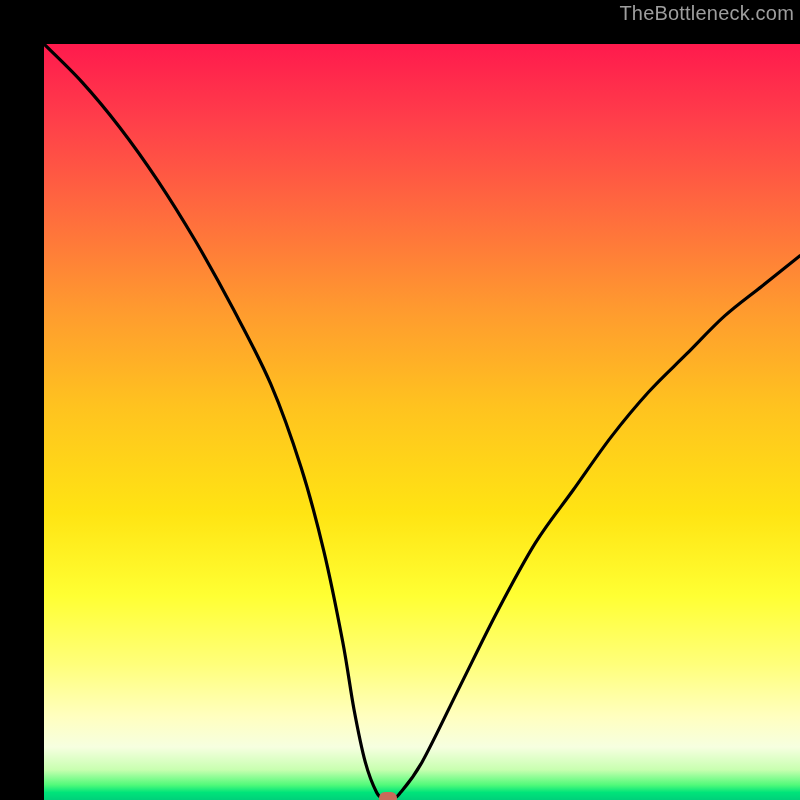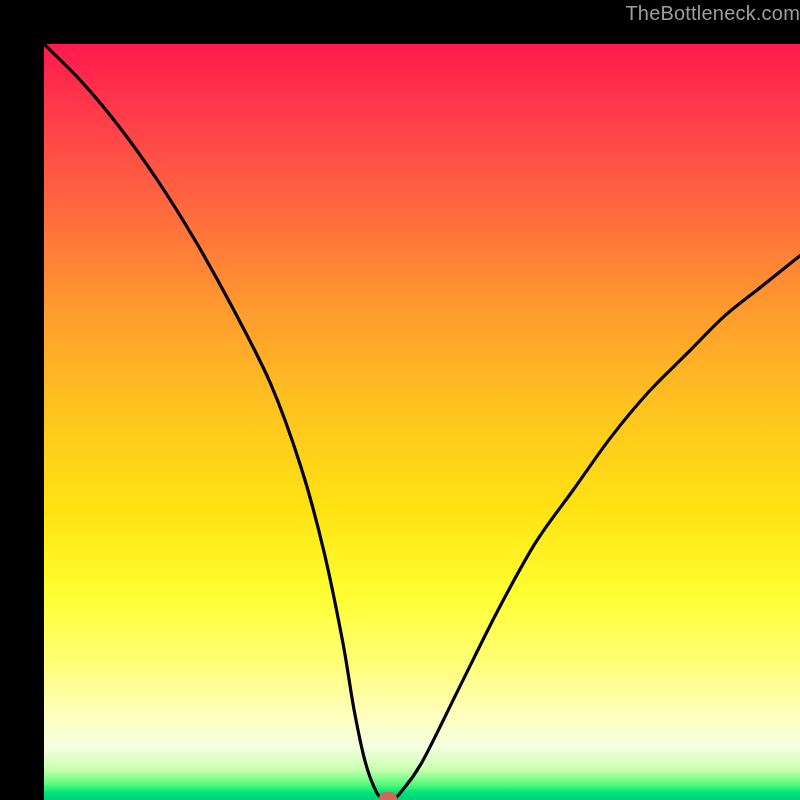--- a/index.html
+++ b/index.html
@@ -45,21 +45,21 @@
       #f6ffe0 93%,
       #c8ffb0 96%,
       #52fa7a 98%,
       #00e47a 99%,
       #00d07a 100%
     );
   }
   .watermark {
     position: absolute;
     top: 2px;
-    right: 0;
+    right: 6px;
     color: #9e9e9e;
     font-size: 20px;
     letter-spacing: 0.2px;
     font-weight: 500;
     z-index: 5;
   }
   svg.curve {
     position: absolute;
     inset: 0;
     z-index: 3;

